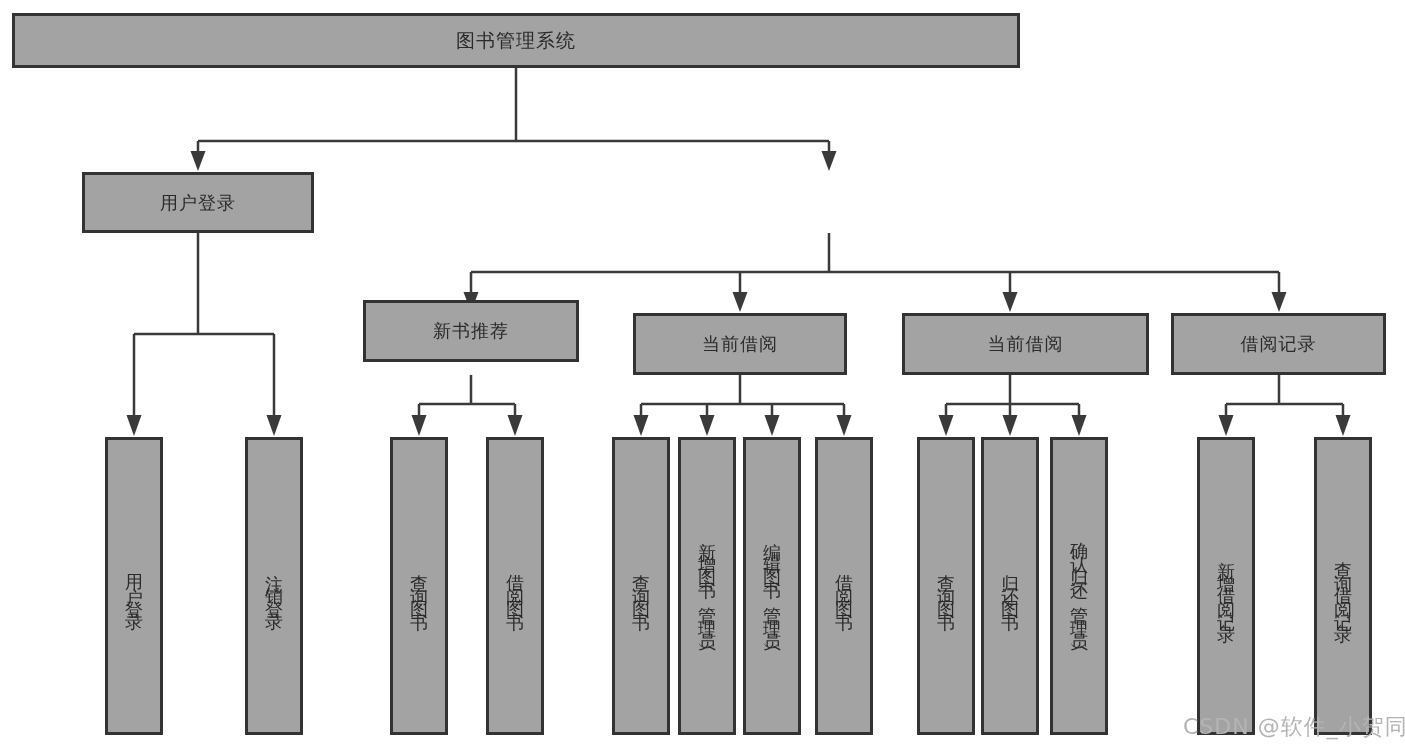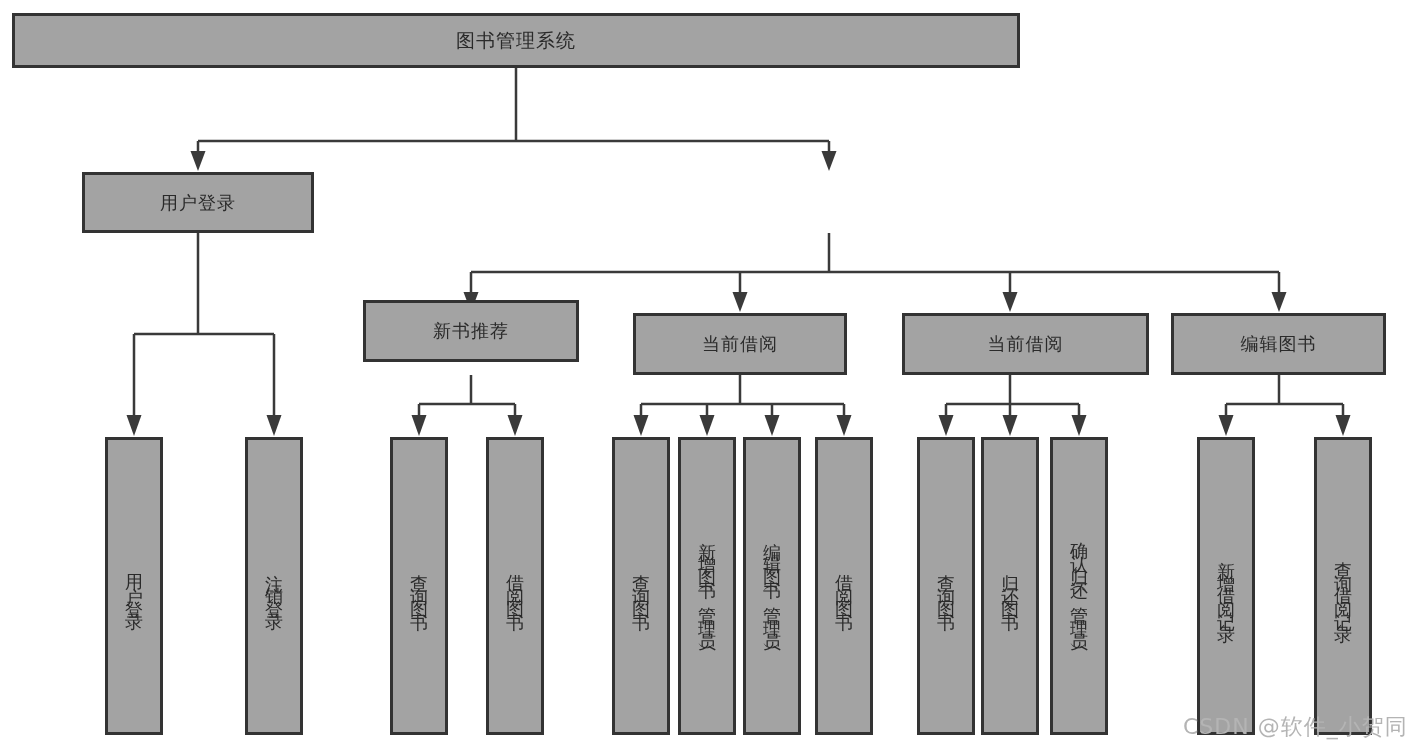--- a/index.html
+++ b/index.html
@@ -115,21 +115,21 @@
   <div class="node" style="left:363px;top:300px;width:216px;height:62px">
     <span class="hlabel">新书推荐</span>
   </div>
   <div class="node" style="left:633px;top:313px;width:214px;height:62px">
     <span class="hlabel">当前借阅</span>
   </div>
   <div class="node" style="left:902px;top:313px;width:247px;height:62px">
     <span class="hlabel">当前借阅</span>
   </div>
   <div class="node" style="left:1171px;top:313px;width:215px;height:62px">
-    <span class="hlabel">编辑图书</span>
+    <span class="hlabel">借阅记录</span>
   </div>
 
   <div class="node" style="left:105px;top:437px;width:58px;height:298px">
     <span class="vtext">用户登录</span>
   </div>
   <div class="node" style="left:245px;top:437px;width:58px;height:298px">
     <span class="vtext">注销登录</span>
   </div>
 
   <div class="node" style="left:390px;top:437px;width:58px;height:298px">

